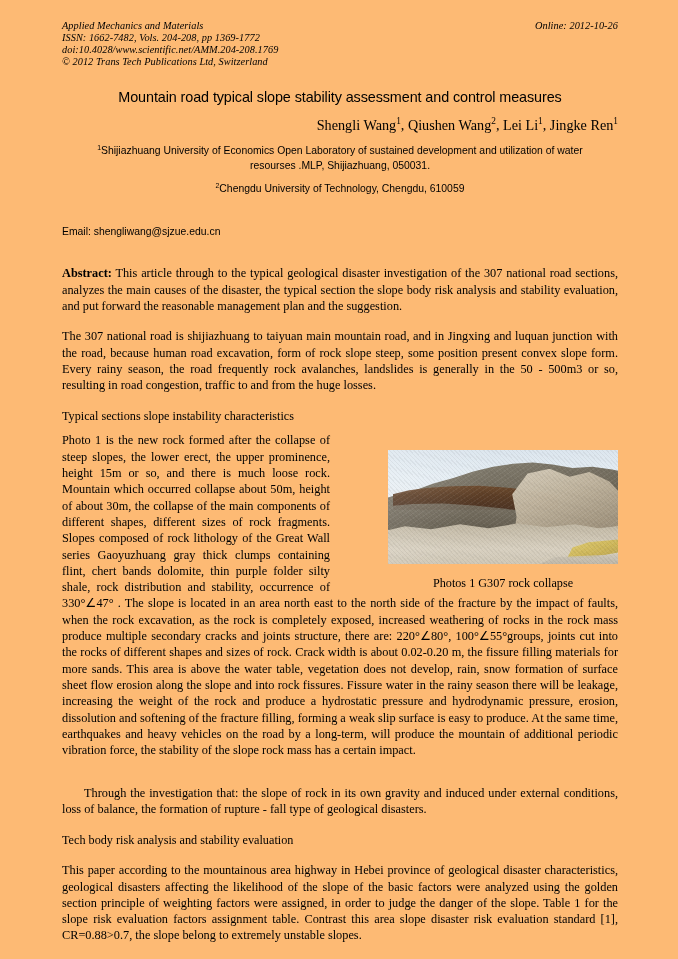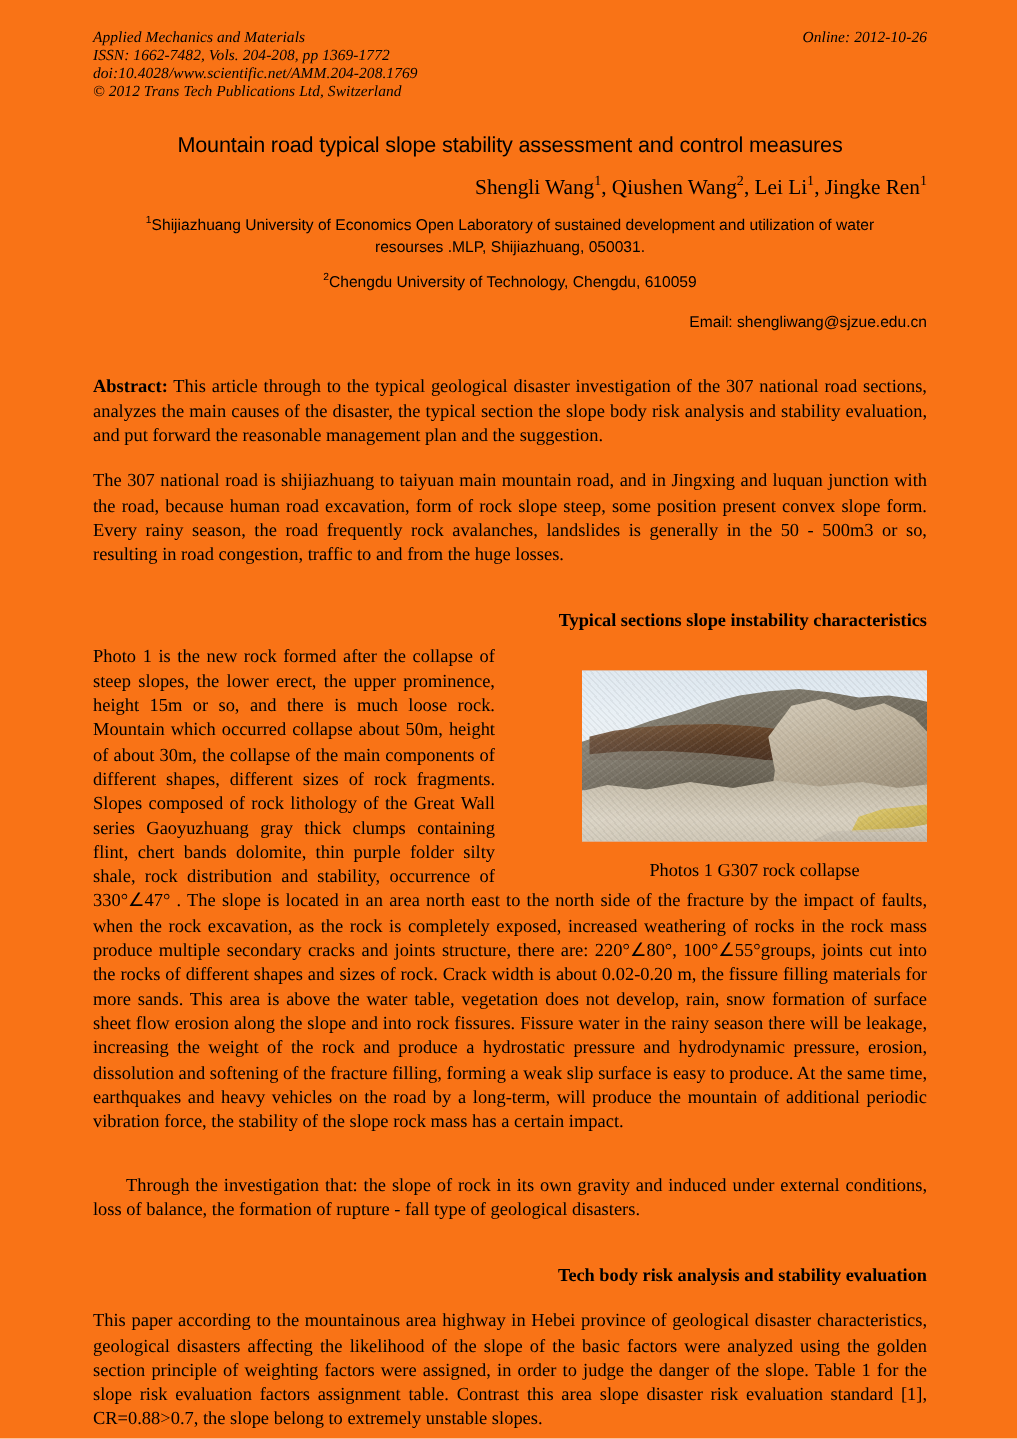--- a/index.html
+++ b/index.html
@@ -9,21 +9,21 @@
     background: #ffffff;
   }
   body {
     font-family: "Liberation Serif", serif;
     color: #000000;
   }
   .page {
     position: relative;
     width: 678px;
     height: 959px;
-    background: #f97316;
+    background: #fdba74;
     overflow: hidden;
     box-sizing: border-box;
   }
   .content {
     position: absolute;
     left: 62px;
     top: 20px;
     width: 556px;
   }
 
@@ -75,22 +75,22 @@
     padding: 0 22px;
   }
   .affil2 {
     margin-top: 9px;
     text-align: center;
     font-family: "Liberation Sans", sans-serif;
     font-size: 10.4px;
     line-height: 14.6px;
   }
   .email {
-    margin-top: 12px;
-    text-align: right;
+    margin-top: 28px;
+    text-align: left;
     font-family: "Liberation Sans", sans-serif;
     font-size: 10.4px;
     line-height: 14.6px;
   }
   sup {
     font-size: 0.66em;
     vertical-align: super;
     line-height: 0;
   }
 
@@ -110,26 +110,25 @@
     font-size: 12.3px;
     line-height: 16.3px;
     text-align: justify;
     text-justify: inter-word;
   }
   .para.abstract { margin-top: 26px; }
   .para b { font-weight: bold; }
   .para.indent { text-indent: 22px; }
 
   .heading {
-    margin-top: 28px;
-    font-family: "Liberation Serif", serif;
-    font-weight: bold;
+    margin-top: 15px;
+    font-family: "Liberation Serif", serif;
+    font-weight: normal;
     font-size: 12.2px;
     line-height: 16px;
-    text-align: right;
   }
 
   
   .figure {
     float: right;
     width: 230px;
     margin: 18px 0 2px 14px;
     padding-left: 44px;
   }
   .photo {

